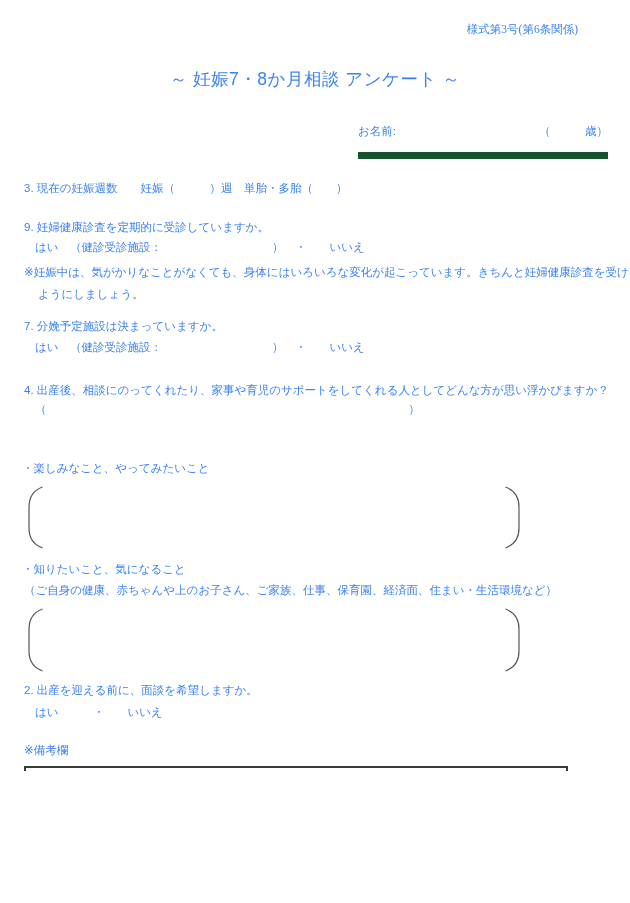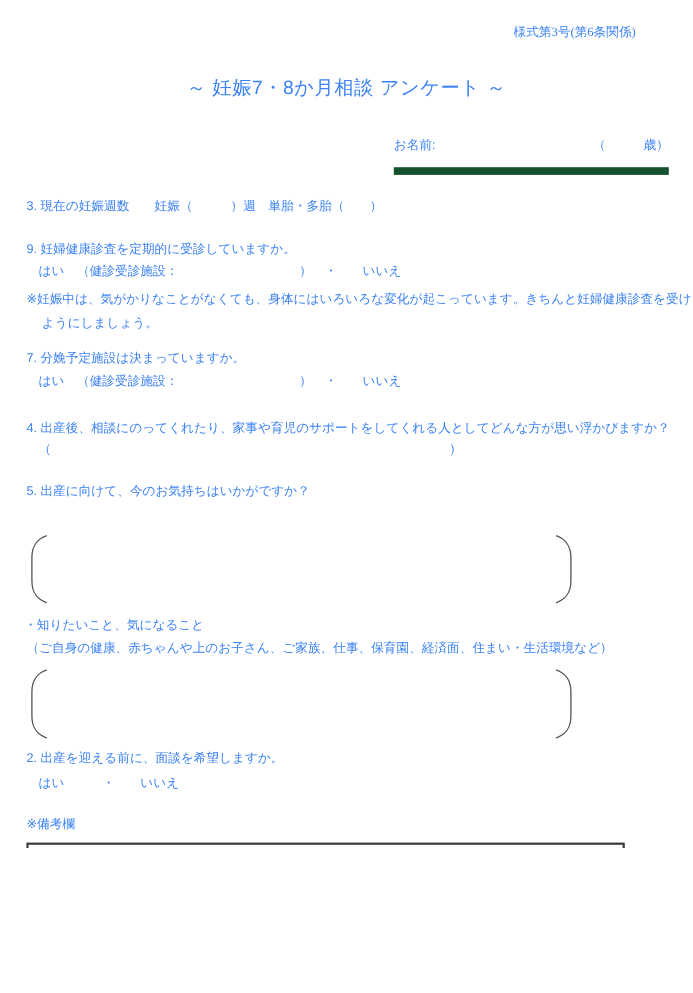--- a/index.html
+++ b/index.html
@@ -108,21 +108,21 @@
     <span>）　・　　いいえ</span>
   </div>
 
   <div class="line" style="left:24px; top:383px;">4. 出産後、相談にのってくれたり、家事や育児のサポートをしてくれる人としてどんな方が思い浮かびますか？</div>
   <div class="line answer-row" style="left:35px; top:402px;">
     <span>（</span>
     <span class="gap-362"></span>
     <span>）</span>
   </div>
 
-  <div class="line" style="left:24px; top:440px;">5. 出産に向けて、今のお気持ちはいかがですか？</div>
+  <div class="line" style="left:22px; top:461px;">・楽しみなこと、やってみたいこと</div>
 
   <div class="answer-area" style="top:486px; height:63px;">
     <span>
         <svg width="20" height="63" viewBox="0 0 20 63">
           <path d="M16.5 1 C7 4.5 3 10.5 3 21 L3 42 C3 52.5 7 58.5 16.5 62" fill="none" stroke="#555555" stroke-width="1.2"></path>
         </svg>
       </span>
     <span>
         <svg width="20" height="63" viewBox="0 0 20 63">
           <path d="M3.5 1 C13 4.5 17 10.5 17 21 L17 42 C17 52.5 13 58.5 3.5 62" fill="none" stroke="#555555" stroke-width="1.2"></path>

